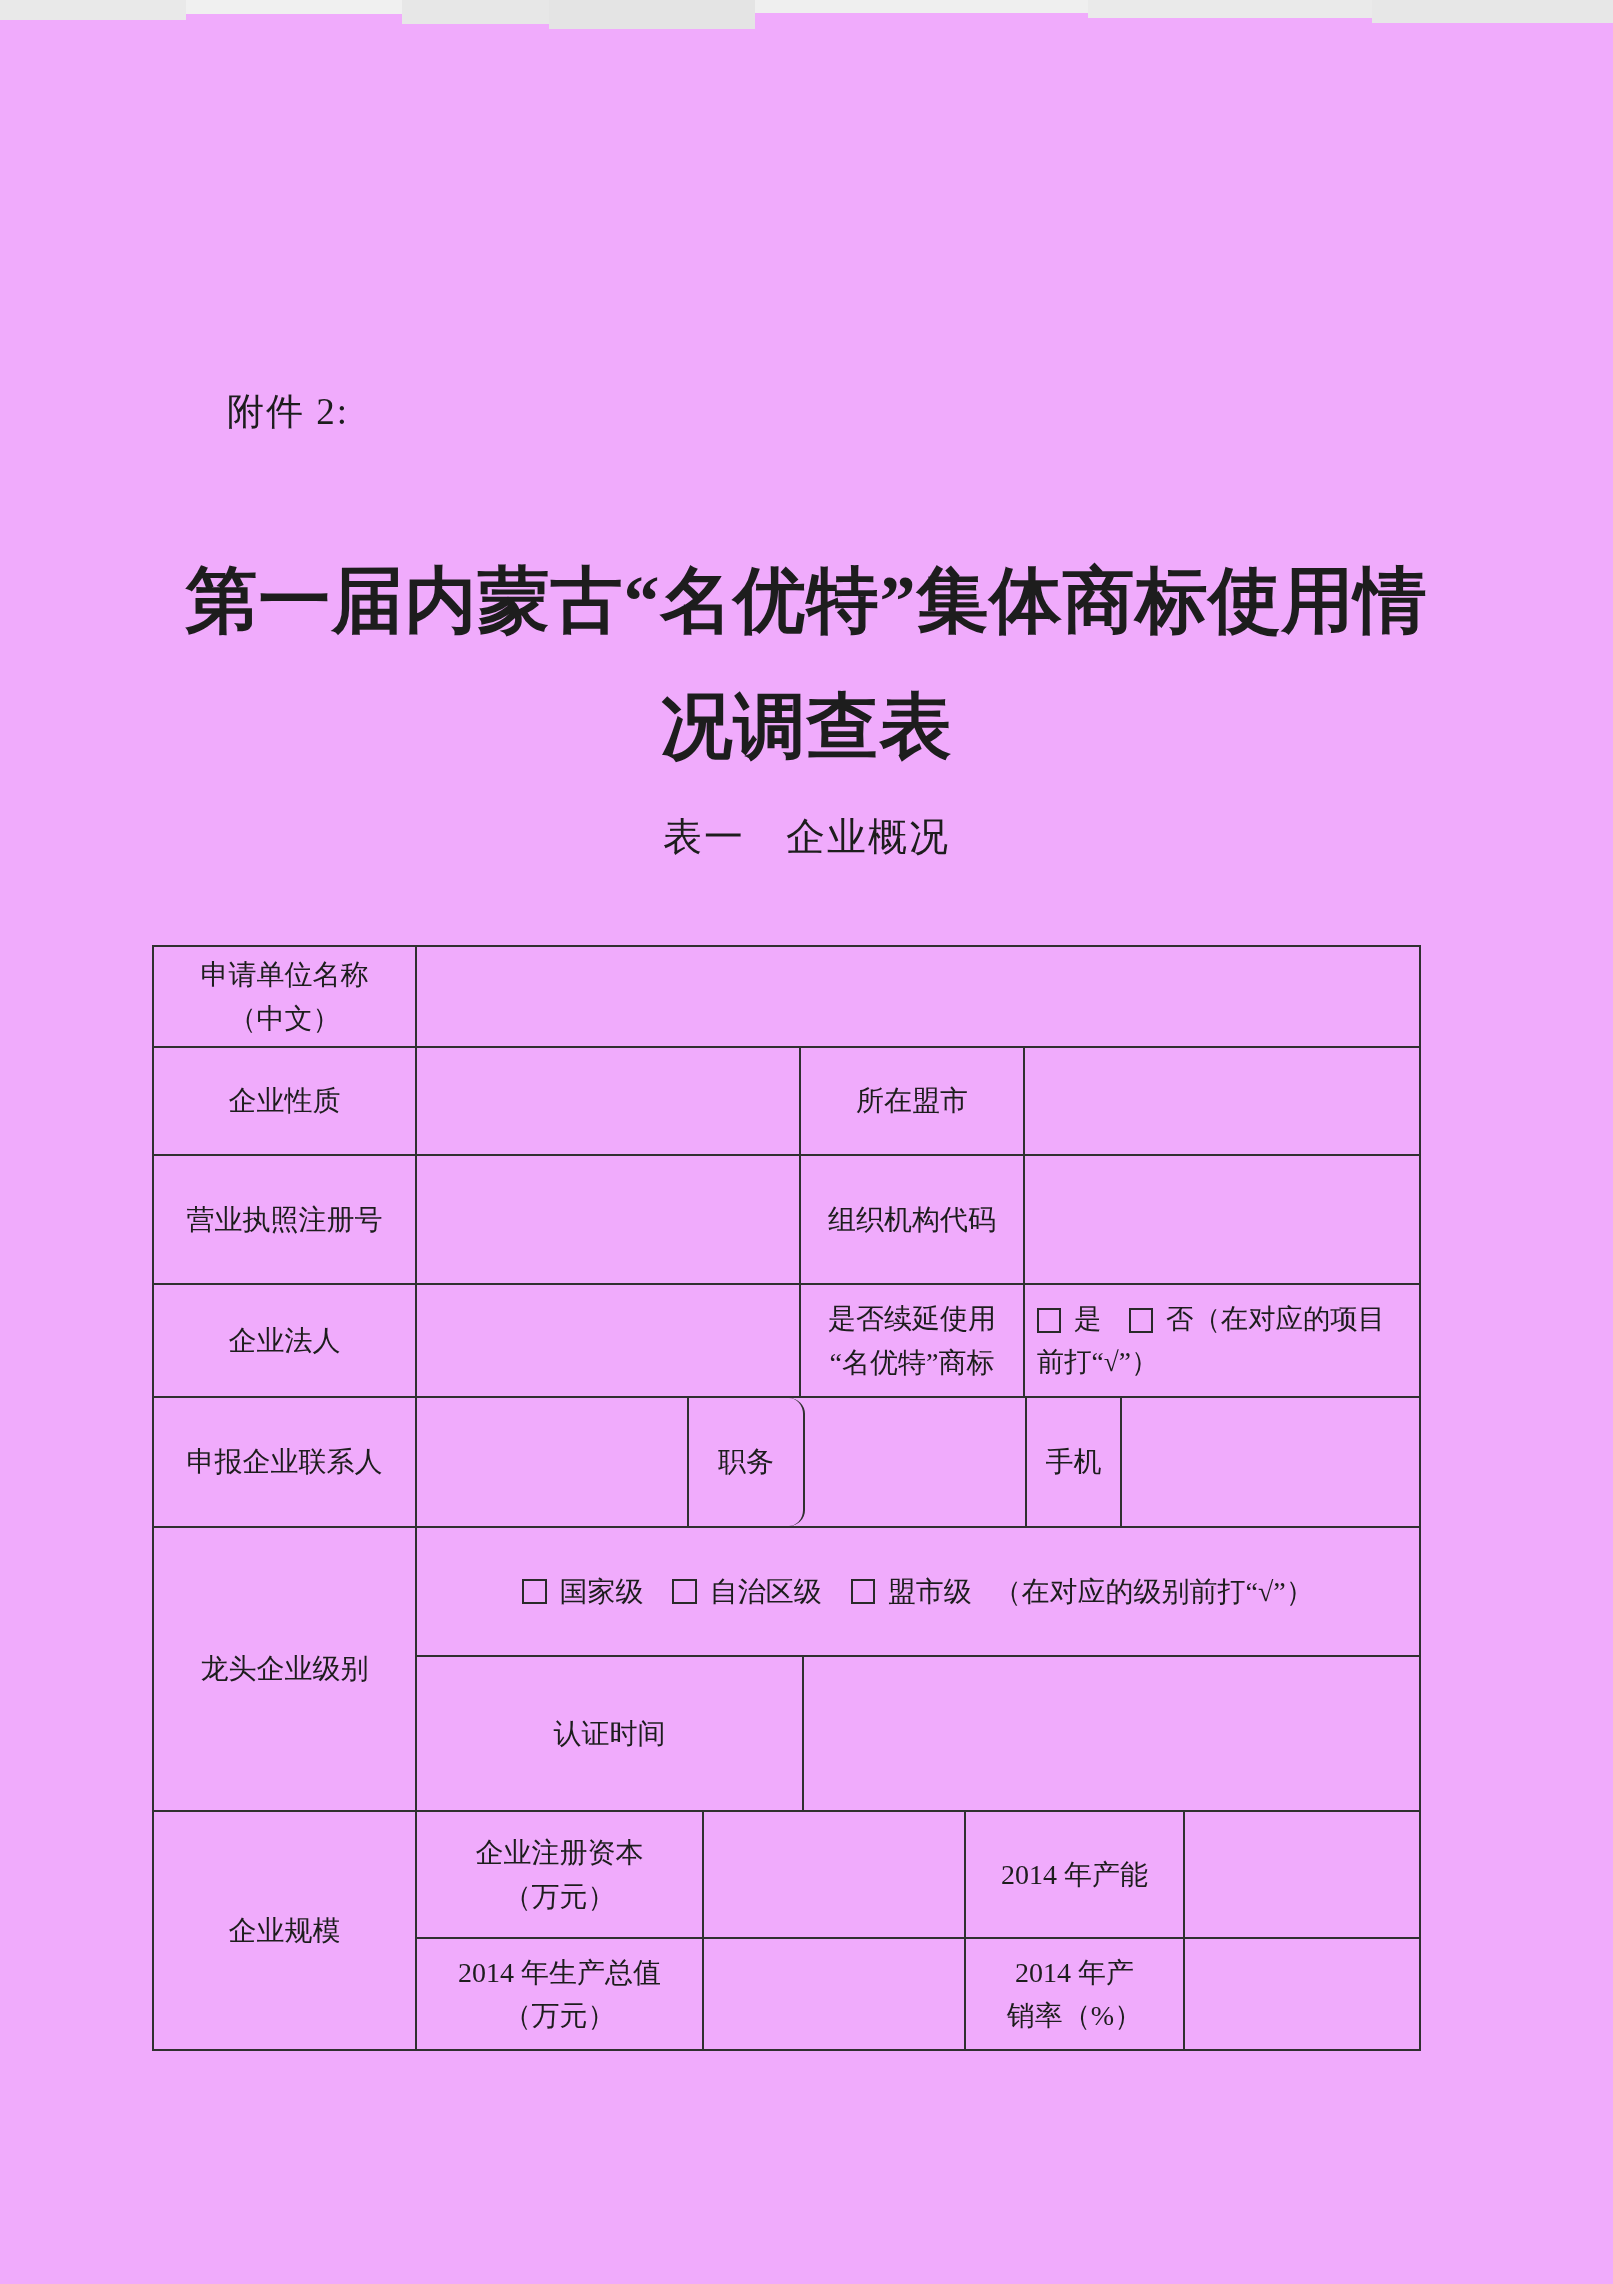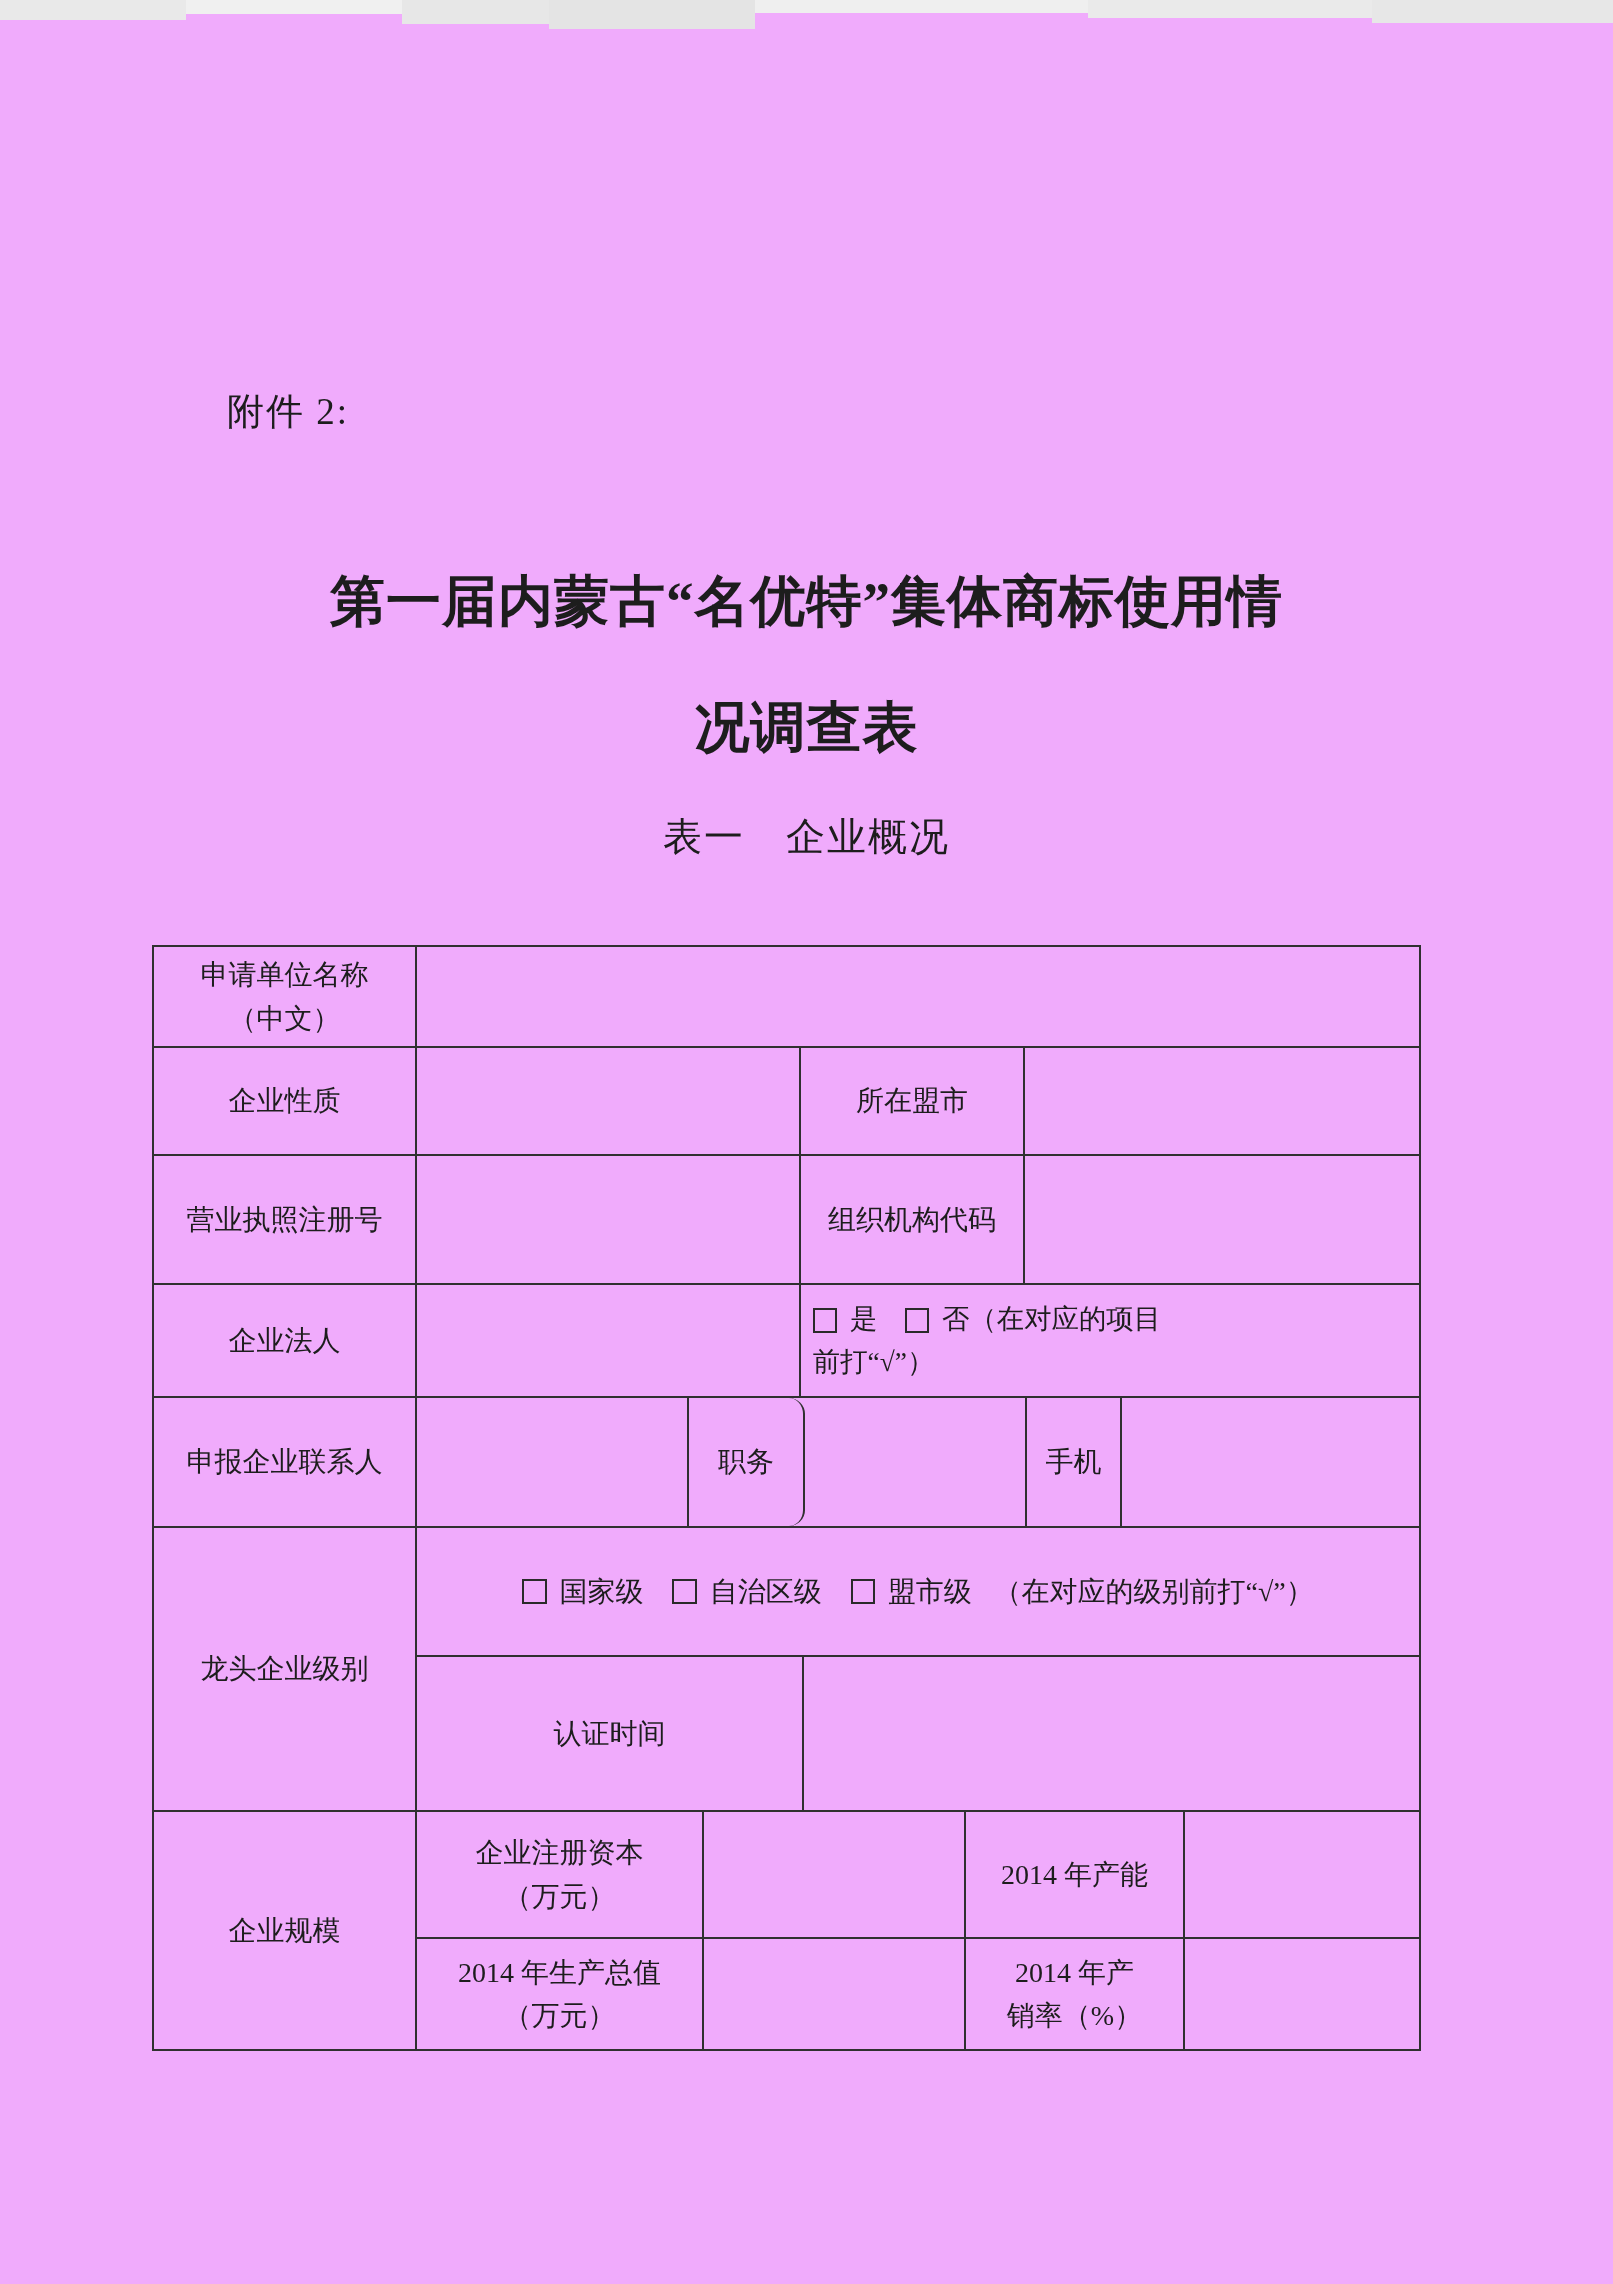--- a/index.html
+++ b/index.html
@@ -21,21 +21,21 @@
   .scan-strip .b5{left:755px;width:333px;height:12.7px;background:#efefef;}
   .scan-strip .b6{left:1088px;width:284px;height:17.6px;background:#eaeaea;}
   .scan-strip .b7{left:1372px;width:241px;height:22.5px;background:#e7e7e7;}
 
   .attach{
     position:absolute;left:227px;top:387px;
     font-size:37px;letter-spacing:2px;
   }
   .title{
     position:absolute;left:0;right:0;top:565px;
-    text-align:center;font-weight:700;font-size:55px;letter-spacing:1px;
+    text-align:center;font-weight:700;font-size:72px;letter-spacing:1px;
   }
   .title .t1{line-height:73px;}
   .title .t2{line-height:73px;margin-top:53px;}
   .caption{
     position:absolute;left:0;right:0;top:810px;
     text-align:center;font-size:39px;letter-spacing:2px;
   }
 
   .tbl{
     position:absolute;left:152px;top:945px;
@@ -128,20 +128,22 @@
     <div class="tr r3">
       <div class="td cw-label">营业执照注册号</div>
       <div class="td cw-mid"></div>
       <div class="td cw-lab2">组织机构代码</div>
       <div class="td fill last"></div>
     </div>
 
     <div class="tr r4">
       <div class="td cw-label">企业法人</div>
       <div class="td cw-mid"></div>
+      <div class="td cw-lab2">是否续延使用
+“名优特”商标</div>
       <div class="td fill last renewal">
         <div class="rline">
           <span class="cb"></span>
           <span>是</span>
           <span class="cb gap"></span>
           <span>否</span>
           <span>（在对应的项目</span>
         </div>
         <div class="rline">前打“√”）</div>
       </div>

